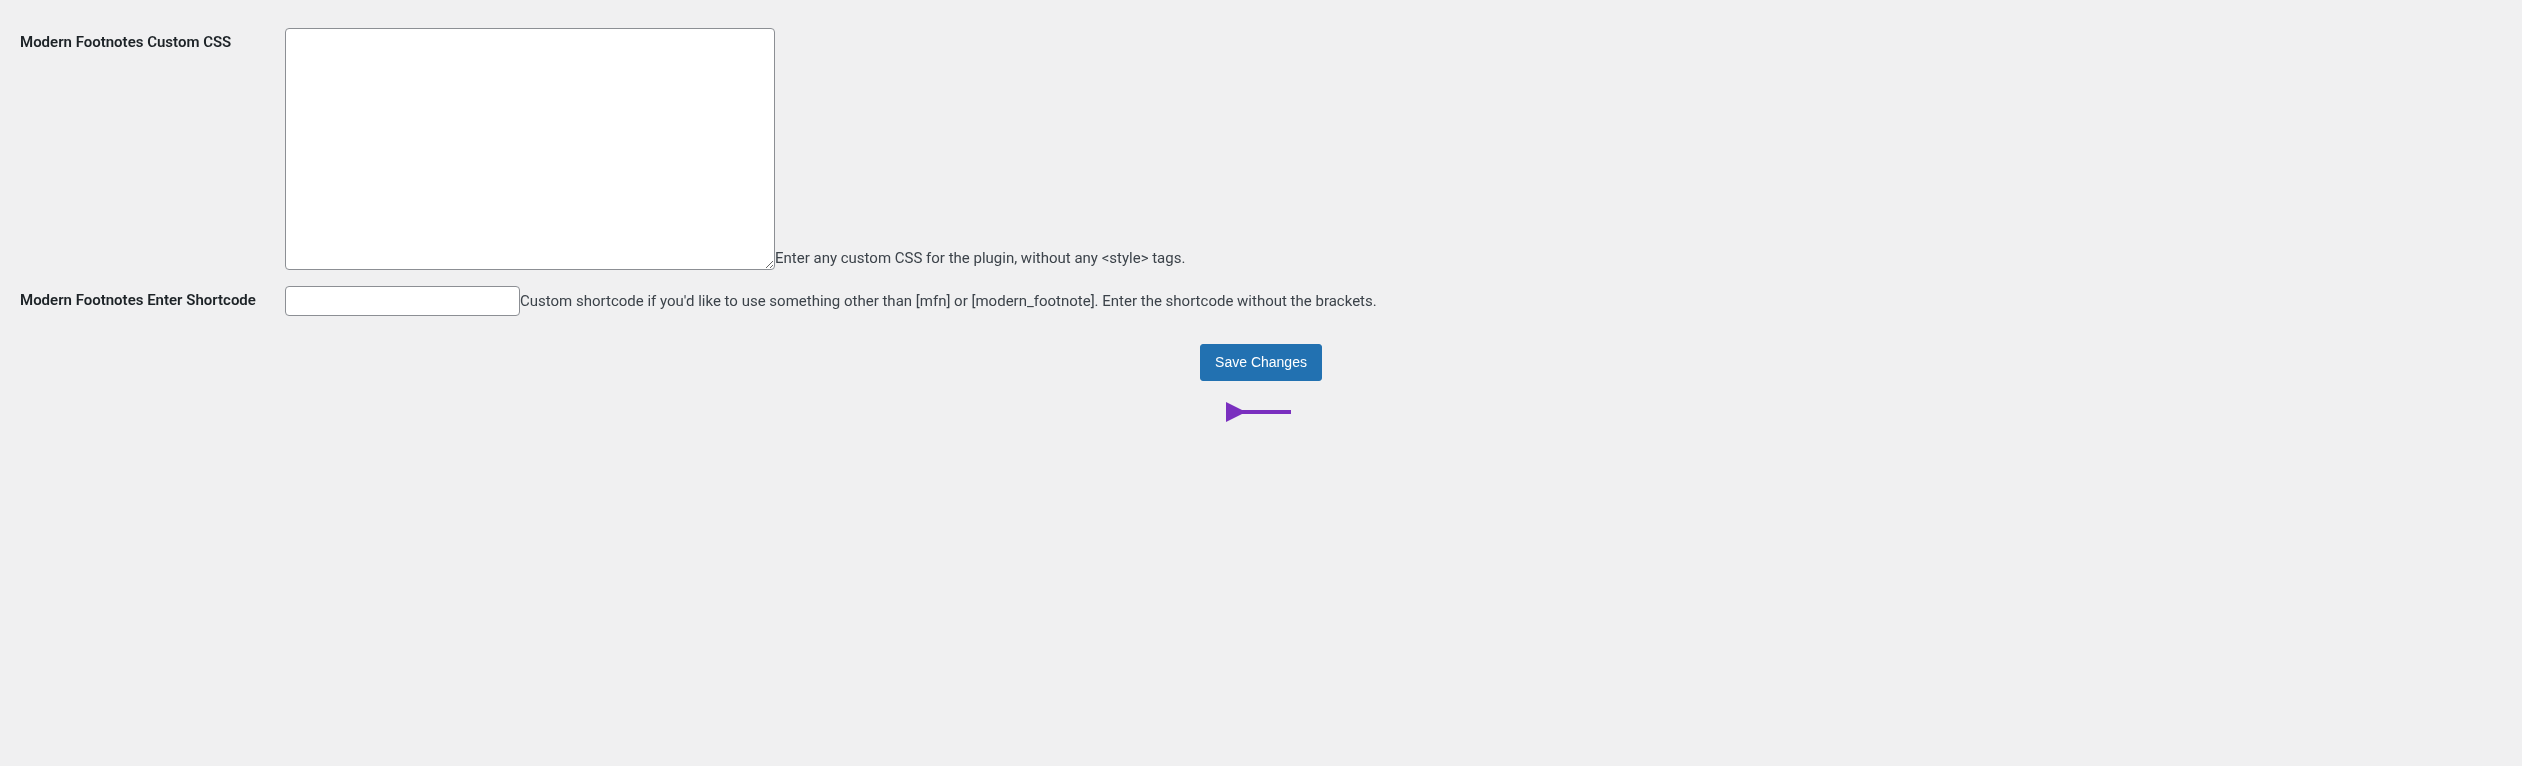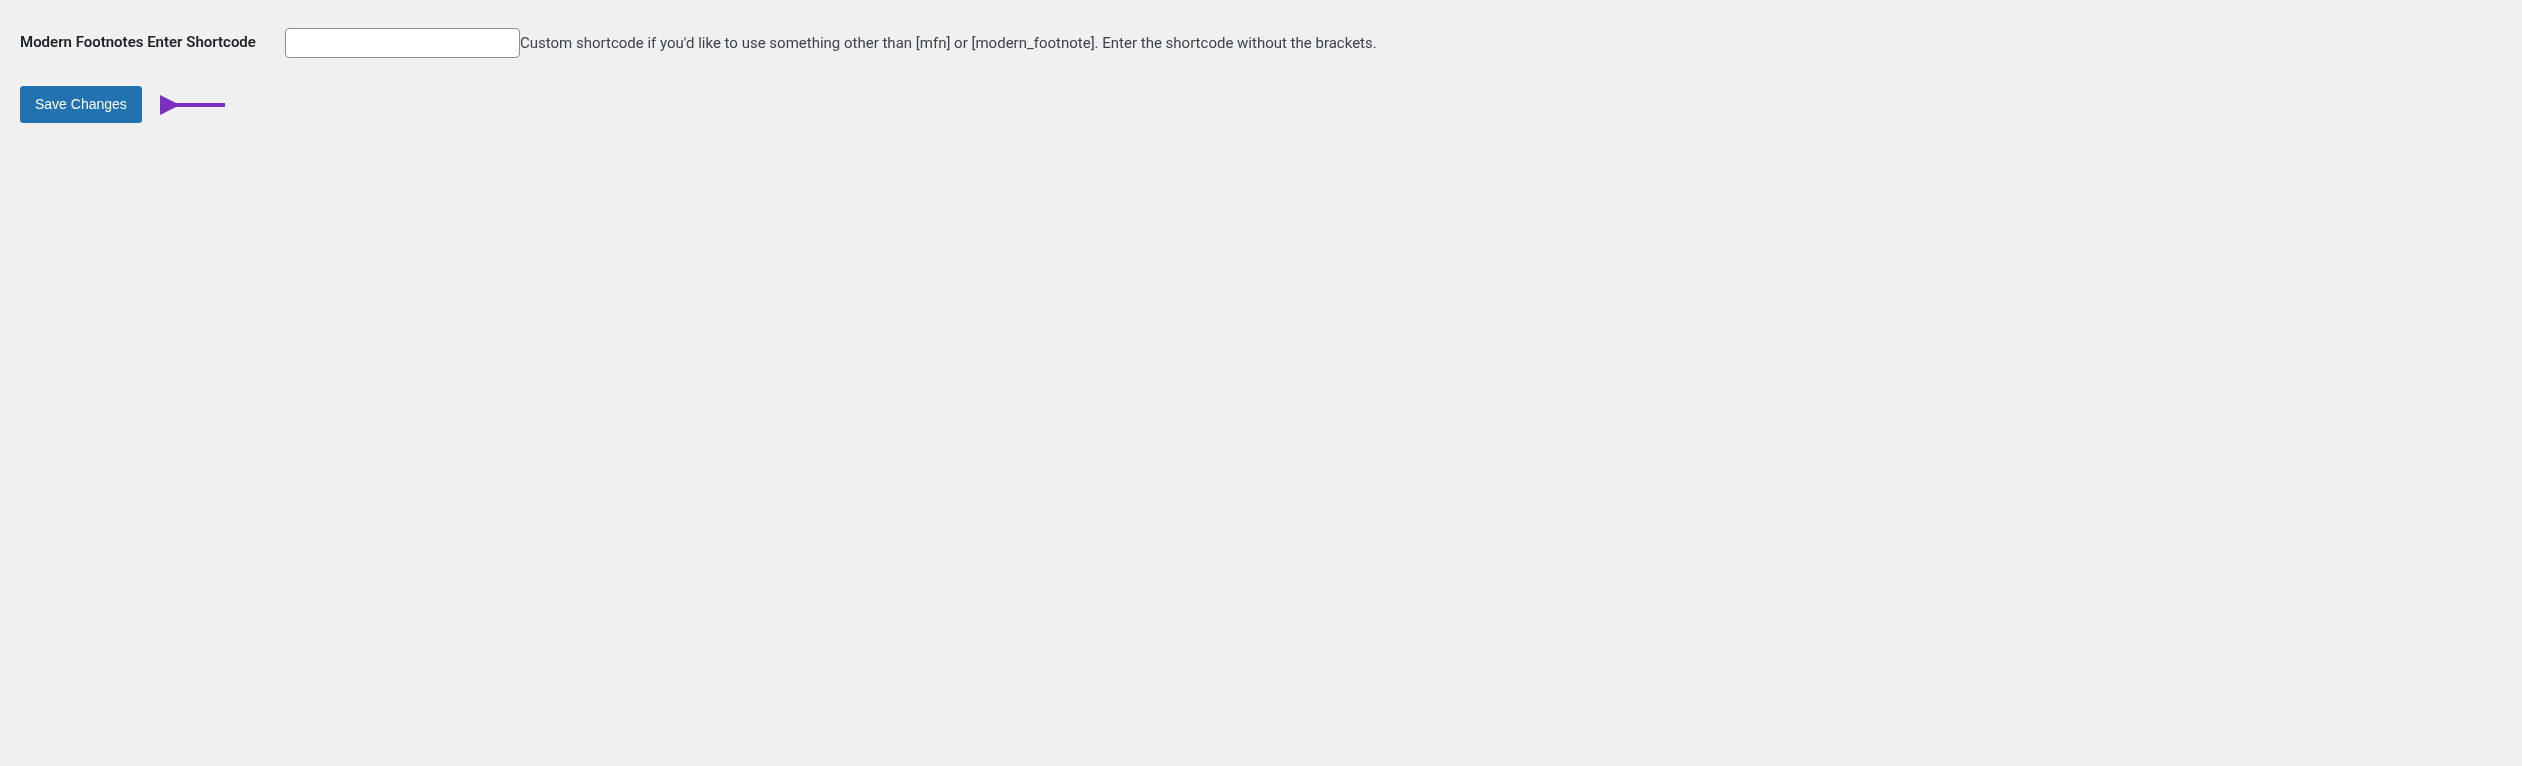--- a/index.html
+++ b/index.html
@@ -63,20 +63,21 @@
     }
     .description-inline {
       font-size: 15px;
       color: #3c434a;
     }
     .submit-row {
       padding-top: 20px;
       display: flex;
       align-items: center;
       gap: 18px;
+      flex-direction: column;
     }
     .button-primary {
       background: #2271b1;
       border: 1px solid #2271b1;
       color: #fff;
       cursor: pointer;
       padding: 7px 14px;
       font-size: 14px;
       border-radius: 3px;
       line-height: 1.5;
@@ -90,20 +91,28 @@
       height: 26px;
     }
   </style>
 </head>
 <body>
 
 <table class="form-table">
   <tbody>
     <tr>
       <th scope="row">
+        <label>Modern Footnotes Custom CSS</label>
+      </th>
+      <td>
+        <textarea style=""></textarea><span class="description-inline">Enter any custom CSS for the plugin, without any &lt;style&gt; tags.</span>
+      </td>
+    </tr>
+    <tr>
+      <th scope="row">
         <label>Modern Footnotes Enter Shortcode</label>
       </th>
       <td>
         <input type="text" value="" style=""><span class="description-inline">Custom shortcode if you'd like to use something other than [mfn] or [modern_footnote]. Enter the shortcode without the brackets.</span>
       </td>
     </tr>
   </tbody>
 </table>
 
 <div class="submit-row">

